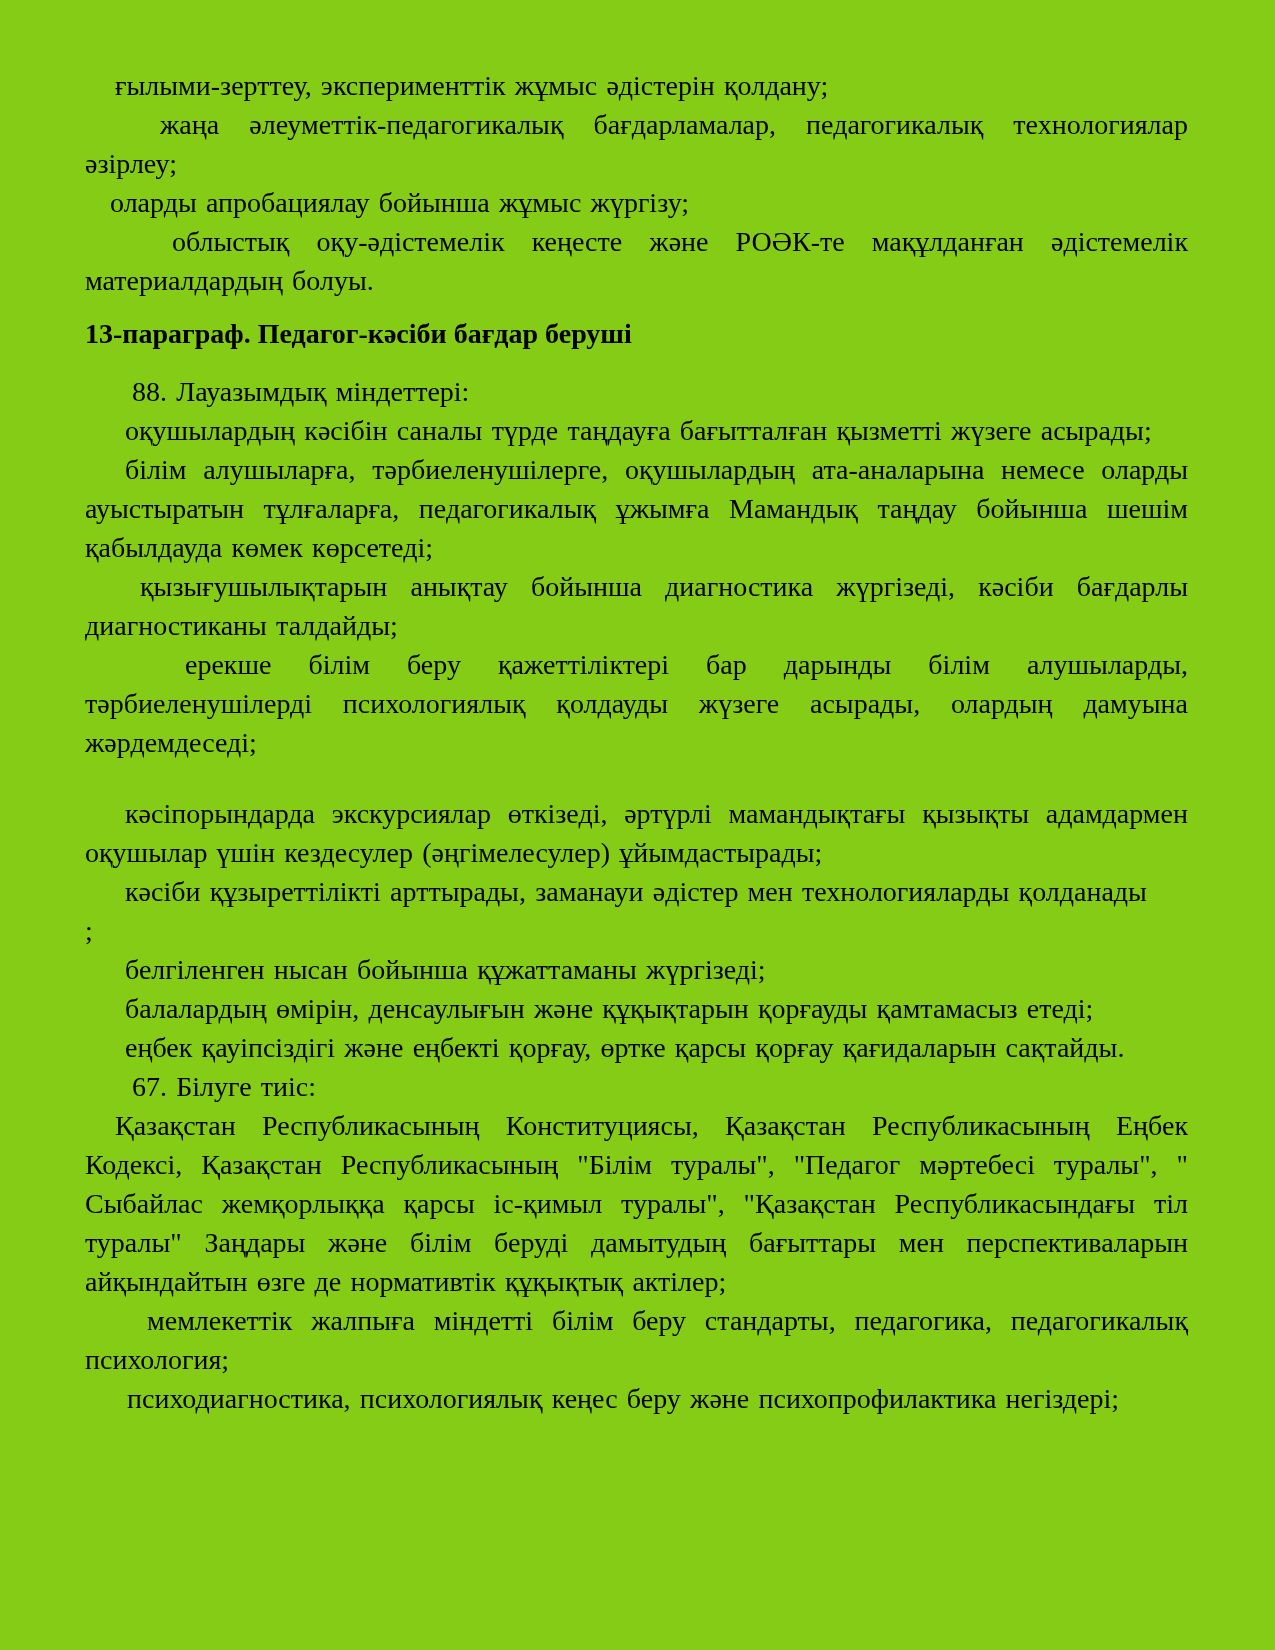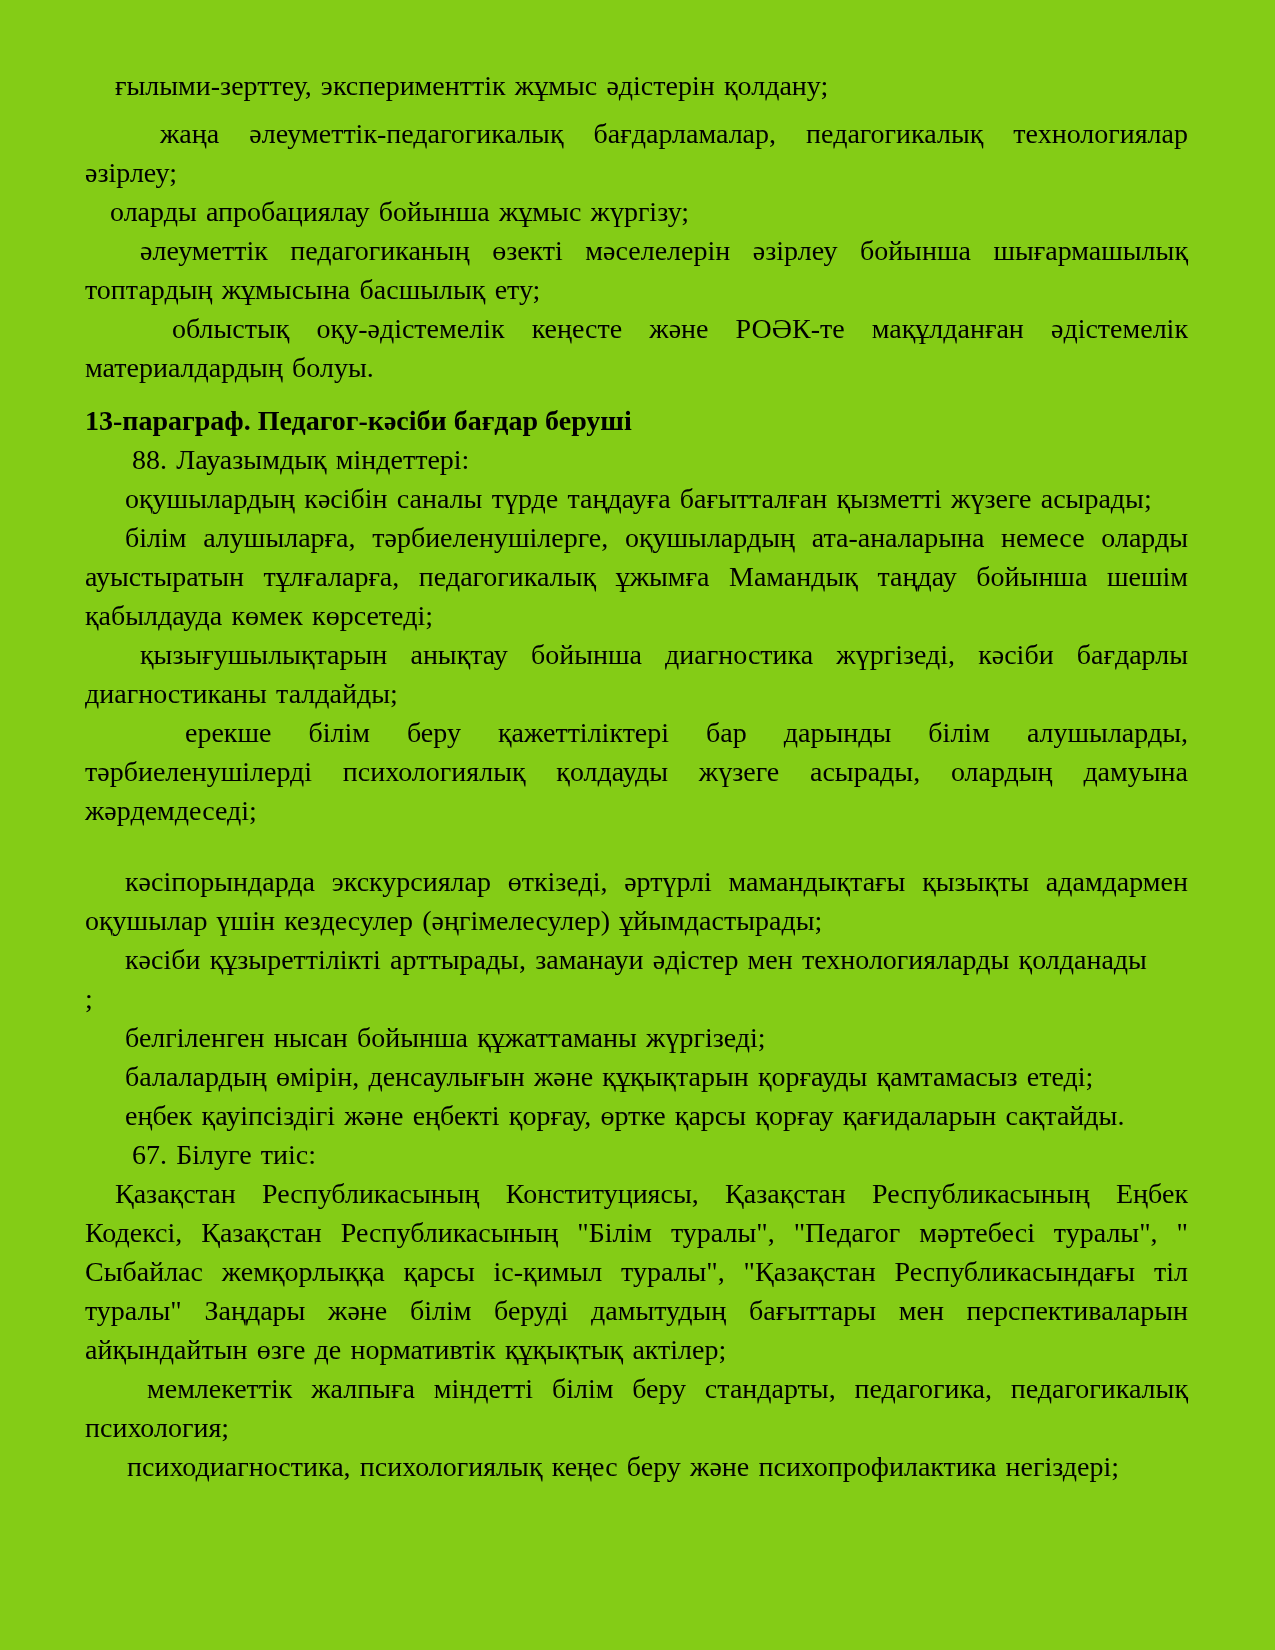--- a/index.html
+++ b/index.html
@@ -24,36 +24,35 @@
     font-size: 28px;
     line-height: 39px;
     text-align: justify;
     word-spacing: 0.08em;
   }
   .para {
     margin: 0;
     padding: 0;
   }
   .heading {
-    margin: 14px 0 0 0;
+    margin: 14px 0 19px 0;
     padding: 0;
     font-weight: bold;
     text-align: left;
     word-spacing: normal;
   }
 </style>
 </head>
 <body>
 
 <div class="page">
   <div class="textblock" id="textblock">
       <p class="para" style="text-indent: 30px; font-size: inherit;">ғылыми-зерттеу, эксперименттік жұмыс әдістерін қолдану;</p>
-      <p class="para" style="text-indent: 75px; font-size: inherit; margin-top: 9px;">жаңа әлеуметтік-педагогикалық бағдарламалар, педагогикалық технологиялар әзірлеу;</p>
+      <p class="para" style="text-indent: 75px; font-size: inherit;">жаңа әлеуметтік-педагогикалық бағдарламалар, педагогикалық технологиялар әзірлеу;</p>
       <p class="para" style="text-indent: 25px; font-size: inherit;">оларды апробациялау бойынша жұмыс жүргізу;</p>
-      <p class="para" style="text-indent: 55px; font-size: inherit;">әлеуметтік педагогиканың өзекті мәселелерін әзірлеу бойынша шығармашылық топтардың жұмысына басшылық ету;</p>
       <p class="para" style="text-indent: 87px; font-size: inherit;">облыстық оқу-әдістемелік кеңесте және РОӘК-те мақұлданған әдістемелік материалдардың болуы.</p>
       <h2 class="para heading" style="text-indent: 0px; font-size: inherit;">13-параграф. Педагог-кәсіби бағдар беруші</h2>
       <p class="para" style="text-indent: 47px; font-size: inherit;">88. Лауазымдық міндеттері:</p>
       <p class="para" style="text-indent: 40px; font-size: inherit;">оқушылардың кәсібін саналы түрде таңдауға бағытталған қызметті жүзеге асырады;</p>
       <p class="para" style="text-indent: 40px; font-size: inherit;">білім алушыларға, тәрбиеленушілерге, оқушылардың ата-аналарына немесе оларды ауыстыратын тұлғаларға, педагогикалық ұжымға Мамандық таңдау бойынша шешім қабылдауда көмек көрсетеді;</p>
       <p class="para" style="text-indent: 55px; font-size: inherit;">қызығушылықтарын анықтау бойынша диагностика жүргізеді, кәсіби бағдарлы диагностиканы талдайды;</p>
       <p class="para" style="text-indent: 100px; font-size: inherit;">ерекше білім беру қажеттіліктері бар дарынды білім алушыларды, тәрбиеленушілерді психологиялық қолдауды жүзеге асырады, олардың дамуына жәрдемдеседі;</p>
       <p class="para" style="text-indent: 40px; font-size: inherit; margin-top: 32px;">кәсіпорындарда экскурсиялар өткізеді, әртүрлі мамандықтағы қызықты адамдармен оқушылар үшін кездесулер (әңгімелесулер) ұйымдастырады;</p>
       <p class="para" style="text-indent: 40px; font-size: inherit;">кәсіби құзыреттілікті арттырады, заманауи әдістер мен технологияларды қолданады</p>
       <p class="para" style="text-indent: 0px; font-size: inherit;">;</p>

